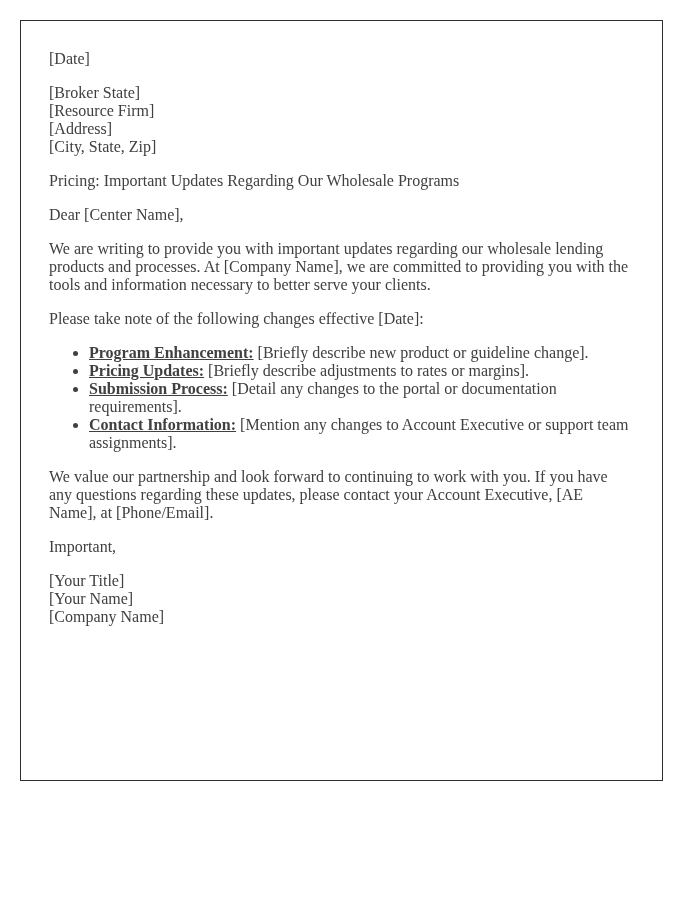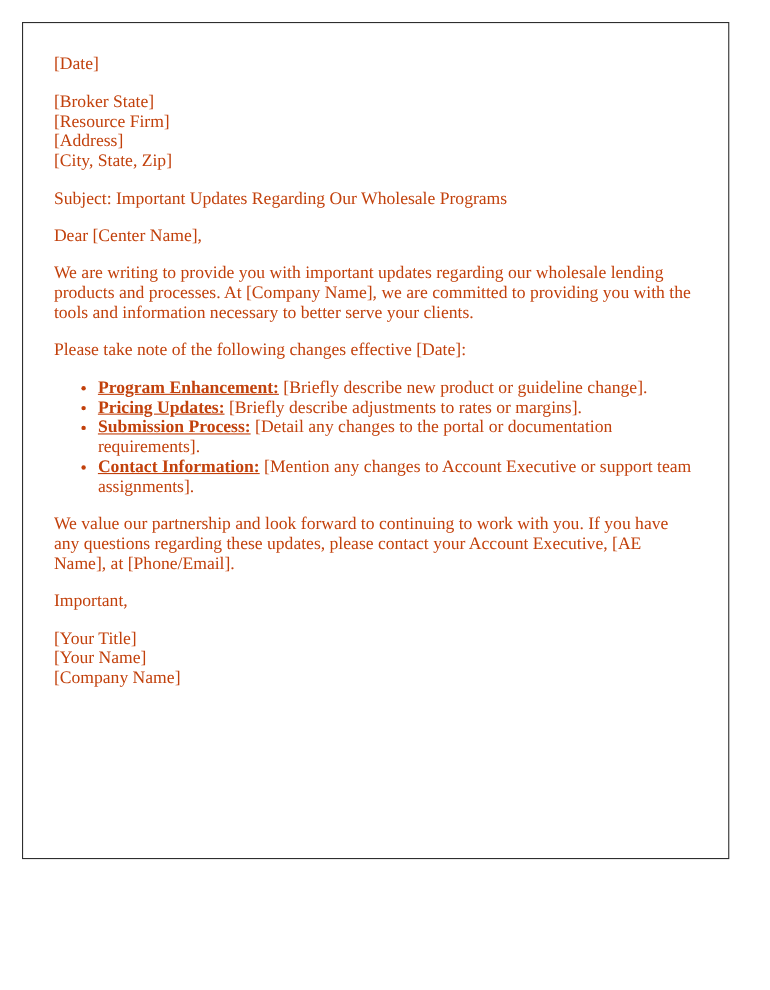--- a/index.html
+++ b/index.html
@@ -18,21 +18,21 @@
     left: 20px;
     top: 20px;
     width: 643px;
     height: 761px;
     box-sizing: border-box;
     border: 1px solid #2e2e2e;
     background: #ffffff;
     padding: 13px 28px;
     font-size: 16px;
     line-height: normal;
-    color: #c2410c;
+    color: #404040;
     overflow: hidden;
   }
   .para {
     margin: 16px 0;
   }
   .line {
     display: block;
   }
   ul.changes {
     margin: 16px 0;
@@ -52,21 +52,21 @@
 
   <div class="para">[Date]</div>
 
   <div class="para">
     <span class="line">[Broker State]</span>
     <span class="line">[Resource Firm]</span>
     <span class="line">[Address]</span>
     <span class="line">[City, State, Zip]</span>
   </div>
 
-  <div class="para">Subject: Important Updates Regarding Our Wholesale Programs</div>
+  <div class="para">Pricing: Important Updates Regarding Our Wholesale Programs</div>
 
   <div class="para">Dear [Center Name],</div>
 
   <div class="para">We are writing to provide you with important updates regarding our wholesale lending products and processes. At [Company Name], we are committed to providing you with the tools and information necessary to better serve your clients.</div>
 
   <div class="para">Please take note of the following changes effective [Date]:</div>
 
   <ul class="changes">
     <li><b>Program Enhancement:</b><span> [Briefly describe new product or guideline change].</span></li>
     <li><b>Pricing Updates:</b><span> [Briefly describe adjustments to rates or margins].</span></li>

